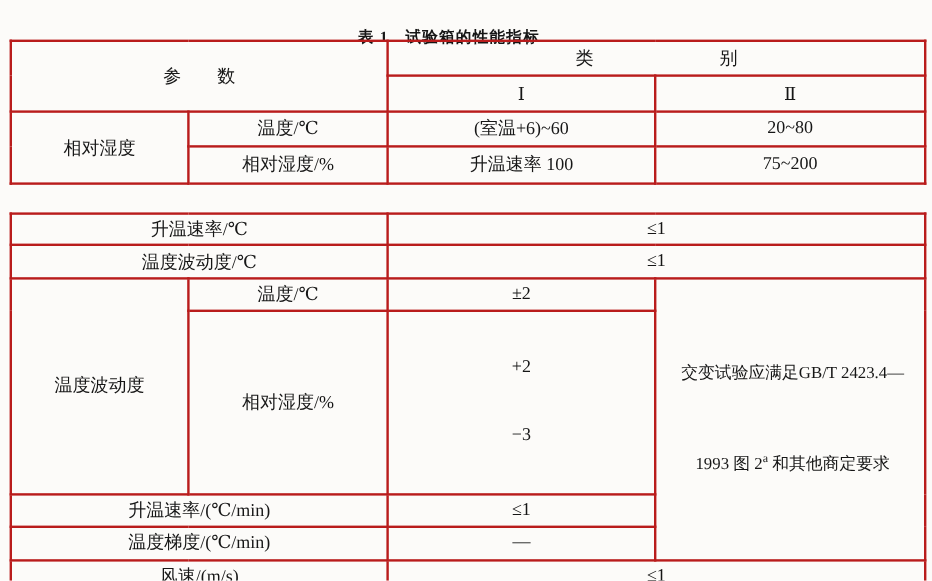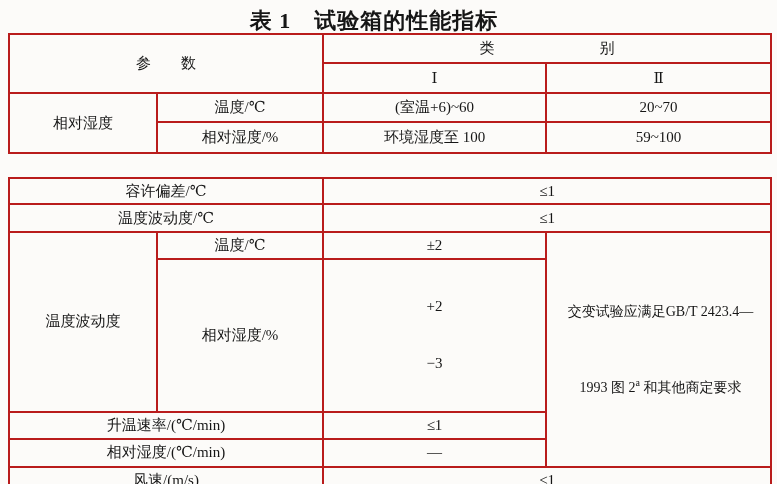--- a/index.html
+++ b/index.html
@@ -8,25 +8,25 @@
     position: relative;
     width: 777px;
     height: 484px;
     background: #fcfbf9;
     font-family: "Liberation Serif", "DejaVu Serif", serif;
     color: #161616;
     overflow: hidden;
   }
   .doc-title {
     position: absolute;
-    top: 6px;
+    top: 22px;
     left: 0;
     width: 712px;
     text-align: center;
-    font-size: 22px;
+    font-size: 13px;
     font-weight: bold;
     letter-spacing: 1px;
     white-space: pre;
     padding-left: 36px;
   }
   table.grid {
     position: absolute;
     left: 8px;
     width: 762px;
     border-collapse: collapse;
@@ -73,40 +73,40 @@
         <td colspan="2">类　　　　　　　别</td>
       </tr>
       <tr style="height:30px">
         <td>Ⅰ</td>
         <td>Ⅱ</td>
       </tr>
       <tr style="height:29px">
         <td rowspan="2">相对湿度</td>
         <td>温度/℃</td>
         <td>(室温+6)~60</td>
-        <td>20~70</td>
+        <td>20~80</td>
       </tr>
       <tr style="height:31px">
         <td>相对湿度/%</td>
-        <td>环境湿度至 100</td>
-        <td>59~100</td>
+        <td>升温速率 100</td>
+        <td>75~200</td>
       </tr>
     </tbody>
   </table>
 
   <table class="grid" id="t2">
     <colgroup>
       <col style="width:148px">
         <col style="width:166px">
         <col style="width:223px">
         <col style="width:225px">
     </colgroup>
     <tbody>
       <tr style="height:26px">
-        <td colspan="2">容许偏差/℃</td>
+        <td colspan="2">升温速率/℃</td>
         <td colspan="2">≤1</td>
       </tr>
       <tr style="height:28px">
         <td colspan="2">温度波动度/℃</td>
         <td colspan="2">≤1</td>
       </tr>
       <tr style="height:27px">
         <td rowspan="2">温度波动度</td>
         <td>温度/℃</td>
         <td>±2</td>
@@ -120,21 +120,21 @@
         <td class="stacked">
           <div>+2</div>
           <div>−3</div>
         </td>
       </tr>
       <tr style="height:27px">
         <td colspan="2">升温速率/(℃/min)</td>
         <td>≤1</td>
       </tr>
       <tr style="height:28px">
-        <td colspan="2">相对湿度/(℃/min)</td>
+        <td colspan="2">温度梯度/(℃/min)</td>
         <td>—</td>
       </tr>
       <tr style="height:27px">
         <td colspan="2">风速/(m/s)</td>
         <td colspan="2">≤1</td>
       </tr>
 
     </tbody>
   </table>
 

